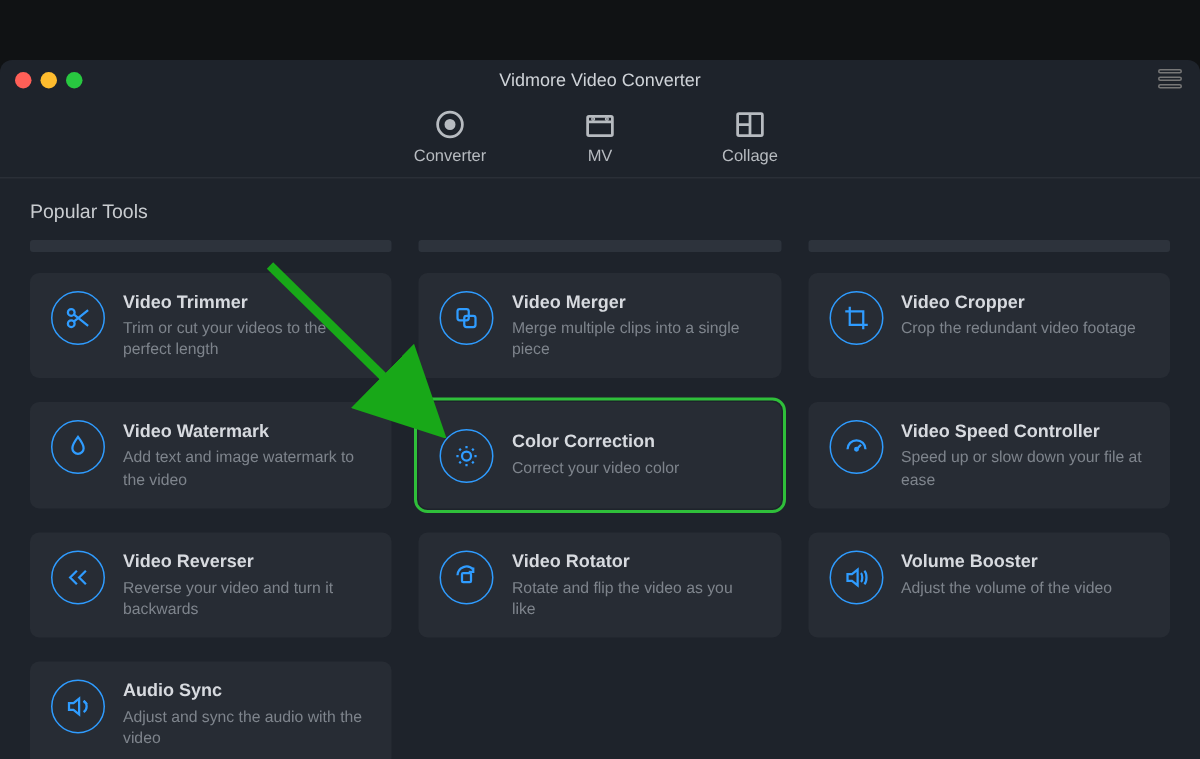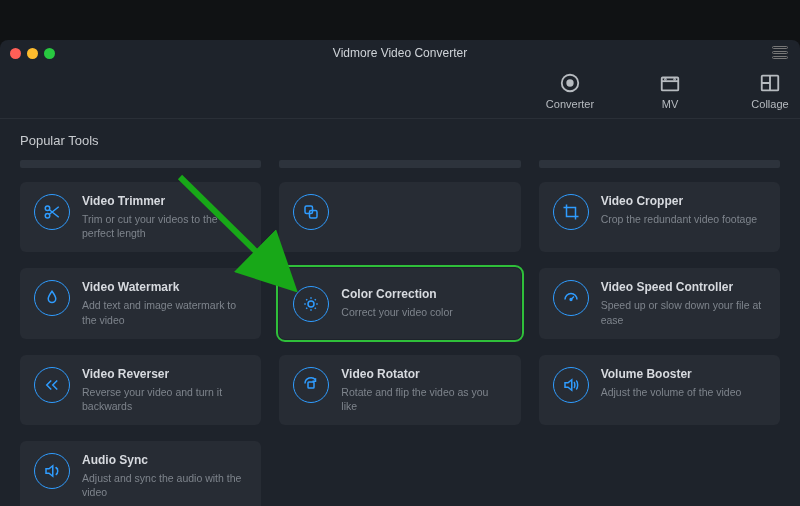--- a/index.html
+++ b/index.html
@@ -5,21 +5,21 @@
   * { box-sizing: border-box; margin: 0; padding: 0; }
   html, body { width: 800px; height: 506px; overflow: hidden; font-family: -apple-system, "Helvetica Neue", Arial, sans-serif; background:#101214; }
   .window { width:800px; height:506px; background:#1e232b; border-radius:8px; position:relative;margin-top:40px; }
   .titlebar { height:26px; display:flex; align-items:center; position:relative; }
   .traffic { display:flex; gap:6px; margin-left:10px; }
   .tl { width:11px; height:11px; border-radius:50%; }
   .tl.red{background:#ff5f57;} .tl.yellow{background:#febc2e;} .tl.green{background:#28c840;}
   .title { position:absolute; left:0; right:0; text-align:center; color:#cfd3d8; font-size:12px; }
   .settings-icon { position:absolute; right:12px; top:6px; width:16px; height:14px; }
   .settings-icon span{display:block;height:3px;border:1px solid #777; border-radius:2px; margin-bottom:2px;}
-  .tabs { display:flex; justify-content:flex-end; gap:40px; padding:6px 0 8px 0; border-bottom:1px solid #2a2f37; }
+  .tabs { display:flex; justify-content:center; gap:40px; padding:6px 0 8px 0; border-bottom:1px solid #2a2f37; }
   .tab { display:flex; flex-direction:column; align-items:center; gap:4px; width:60px; cursor:pointer; color:#b7bbc0; font-size:11px;}
   .tab.active { color:#2f9cff; }
   .tab .ic { width:22px; height:22px; display:flex; align-items:center; justify-content:center; }
   .tab.active-box { border:1px solid #28c840; padding:4px 8px; border-radius:4px; width:auto; }
   .section-title { color:#c9ccd0; font-size:13px; padding:14px 20px 12px 20px; }
   .placeholder-row { display:flex; gap:18px; padding:0 20px; }
   .ph { flex:1; height:8px; background:#2d333c; border-radius:2px; }
   .grid { padding:14px 20px 0 20px; display:grid; grid-template-columns:repeat(3,1fr); gap:16px 18px; }
   .card { background:#272c34; border-radius:6px; padding:12px 14px; display:flex; gap:12px; min-height:70px; cursor:pointer;}
   .card.half { min-height:56px; }
@@ -104,20 +104,24 @@
       </div>
     </div>
 
     <div class="card">
       <div class="card-icon">
         <svg viewBox="0 0 24 24" fill="none" stroke="currentColor" stroke-width="2">
             <rect x="4" y="4" width="10" height="10" rx="2"></rect>
             <rect x="10" y="10" width="10" height="10" rx="2"></rect>
           </svg>
       </div>
+      <div class="card-txt">
+        <h4>Video Merger</h4>
+        <p>Merge multiple clips into a single piece</p>
+      </div>
     </div>
 
     <div class="card">
       <div class="card-icon">
         <svg viewBox="0 0 24 24" fill="none" stroke="currentColor" stroke-width="2">
             <path d="M6 2v16h16"></path>
             <path d="M2 6h16v16"></path>
           </svg>
       </div>
       <div class="card-txt">

